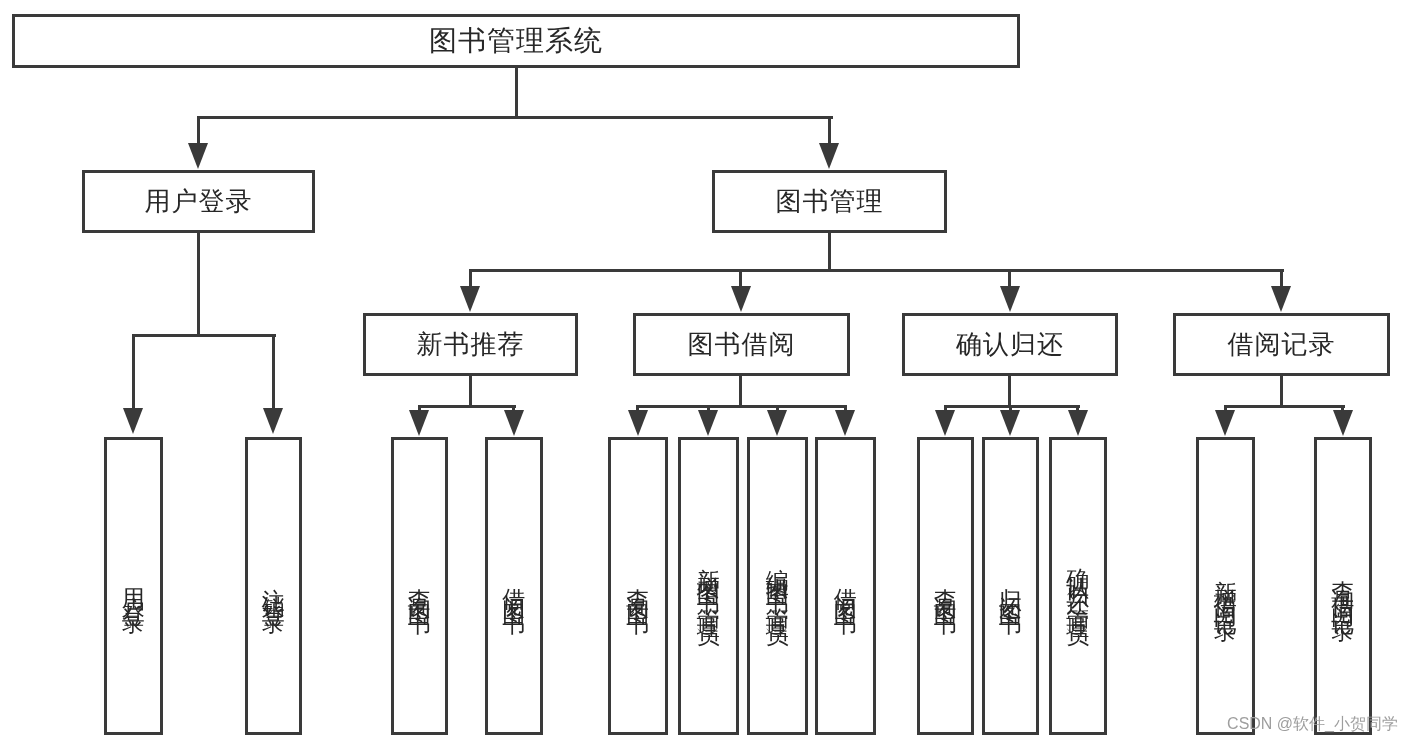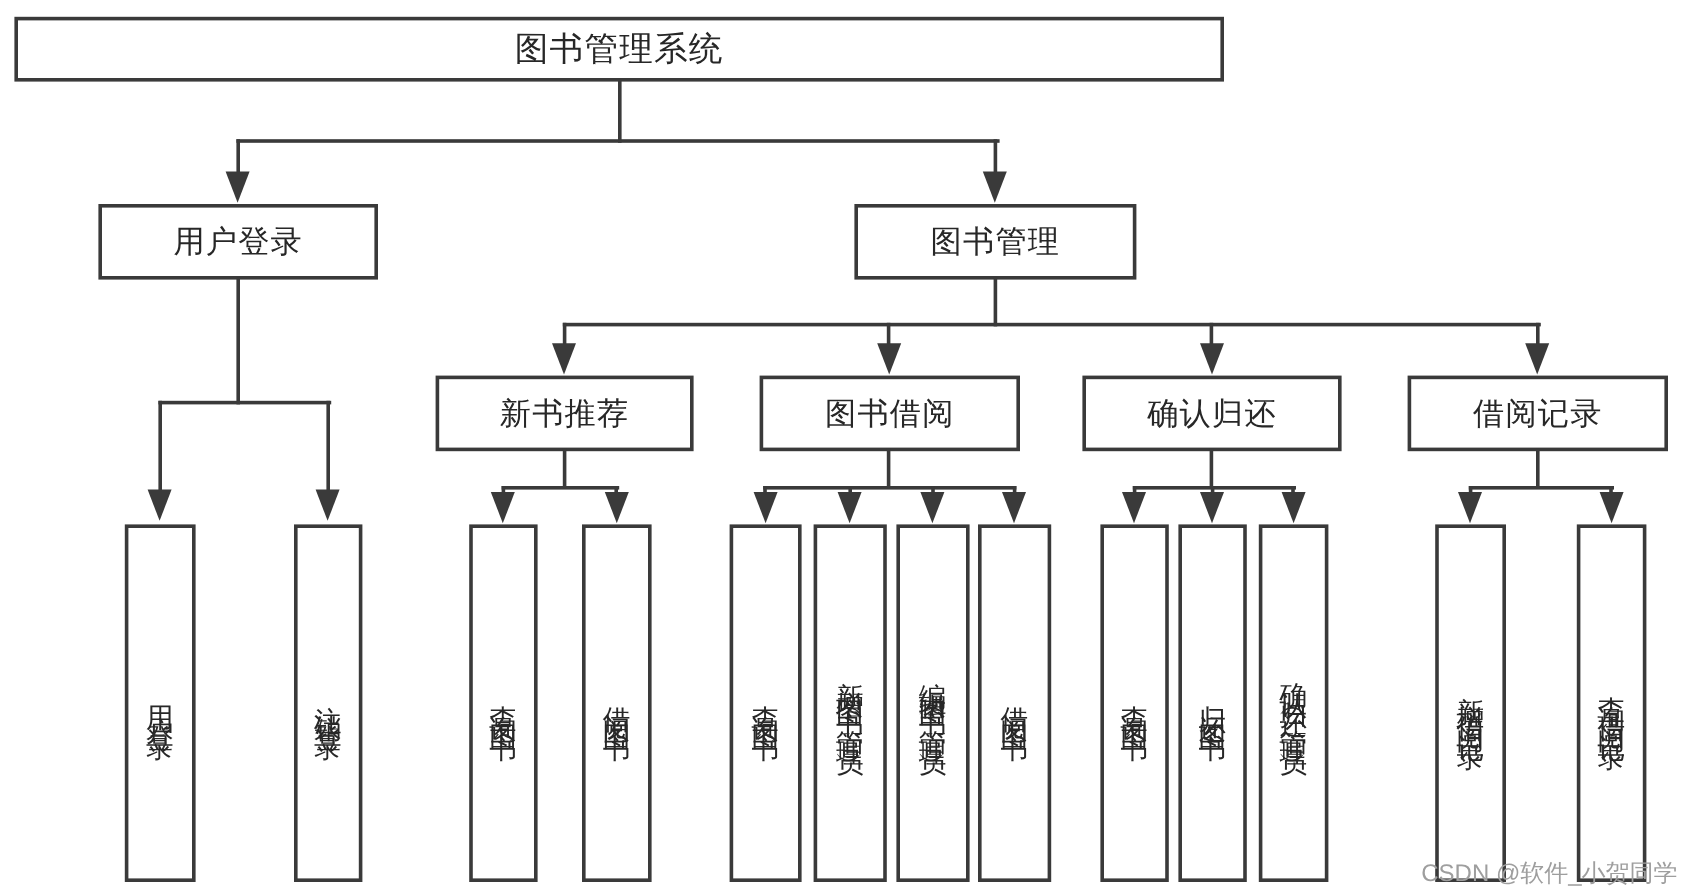--- a/index.html
+++ b/index.html
@@ -39,21 +39,21 @@
   .hline{position:absolute;height:3px;background:var(--line);}
   .vline{position:absolute;width:3px;background:var(--line);}
   .arrow{
     position:absolute;width:0;height:0;
     border-left:10px solid transparent;
     border-right:10px solid transparent;
     border-top:26px solid var(--line);
   }
   .watermark{
     position:absolute;
-    font-size:20px;
+    font-size:16px;
     color:var(--watermark);
     white-space:nowrap;
     z-index:5;
   }
 </style>
 </head>
 <body>
 
 <div class="stage">
 

